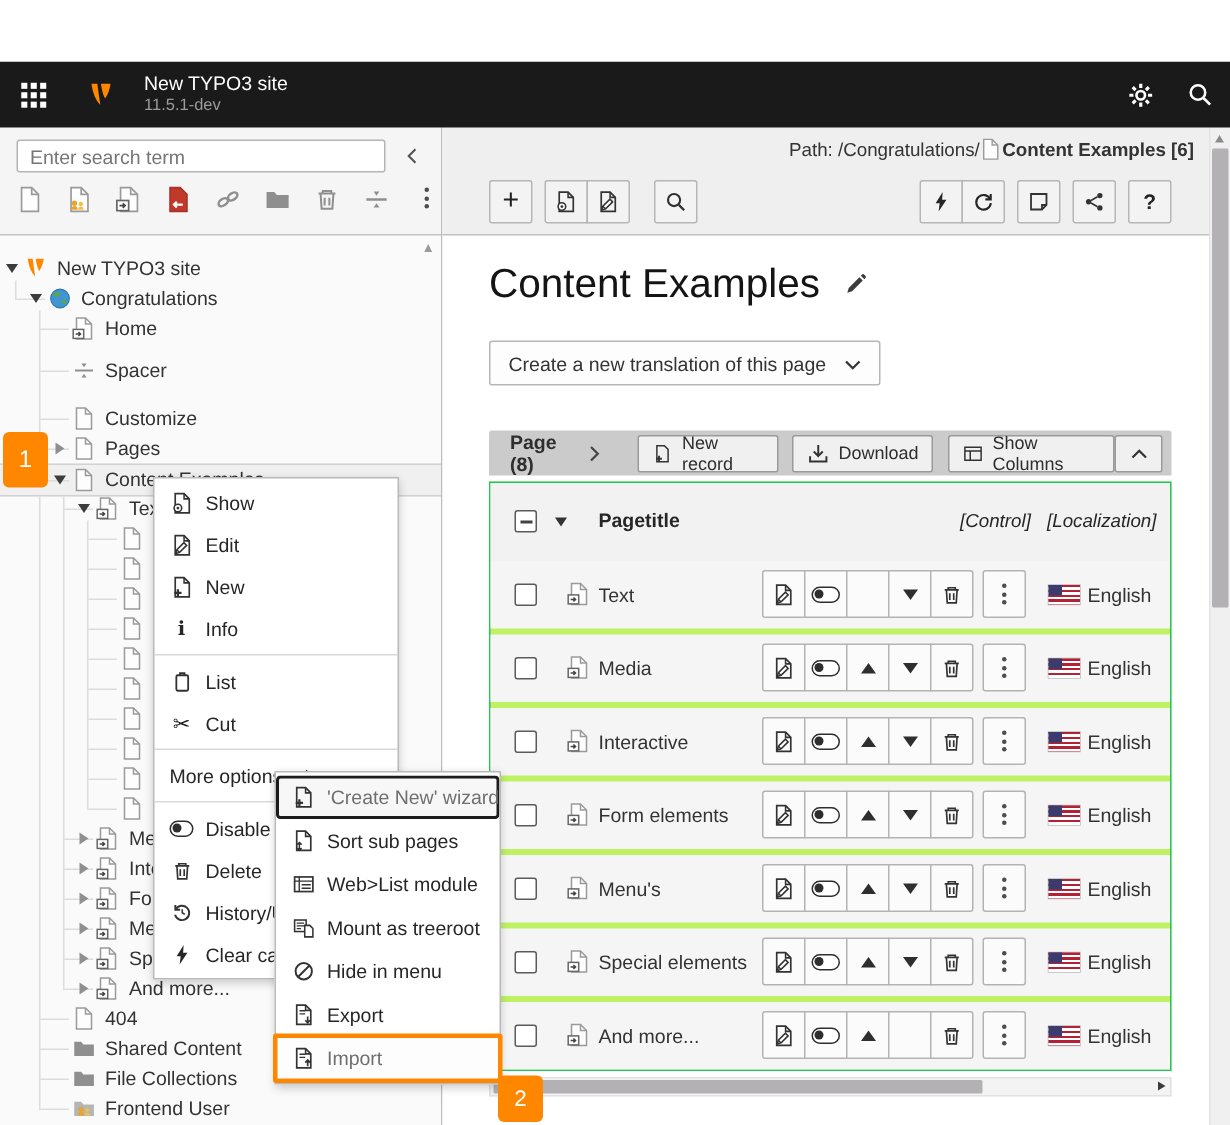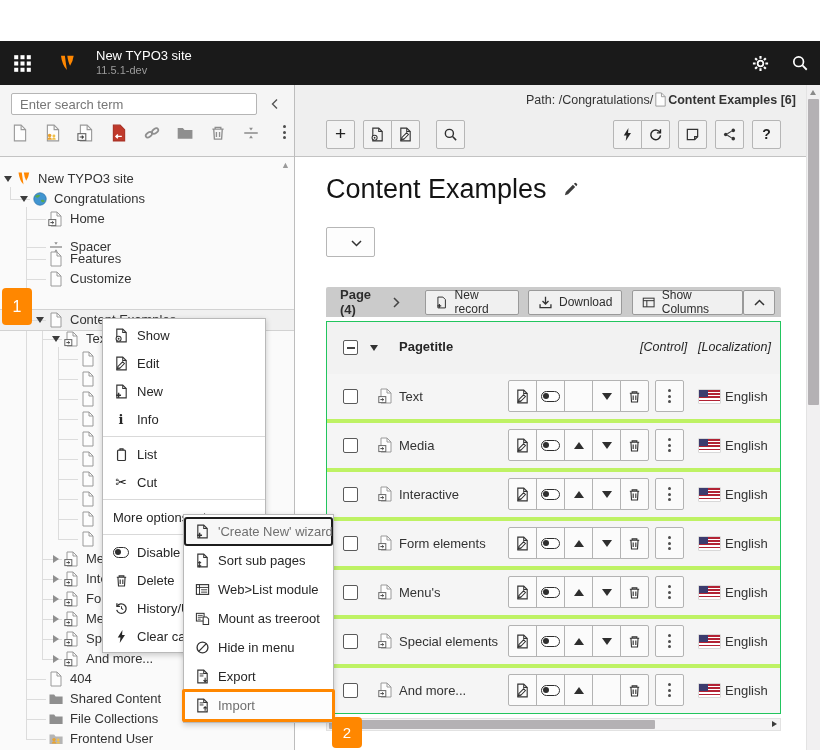--- a/index.html
+++ b/index.html
@@ -292,39 +292,40 @@
         <div class="trow" style="top: 81px;">
           <span class="tick" style="left:26px;width:20px;"></span>
           <span class="ticon" style="left:48px;">
             <svg class="ic" width="16" height="16" viewBox="0 0 16 16">
               <path d="M2 8h12" stroke="#8f8f8f" stroke-width="1.4"></path>
               <path d="M6.3 3.3h3.4L8 5.8zM6.3 12.7h3.4L8 10.2z" fill="#8f8f8f"></path>
             </svg>
           </span>
           <span class="lbl" style="left:70px;">Spacer</span>
         </div>
-        <div class="trow" style="top: 93px;">
-          <span class="tick" style="left:26px;width:20px;"></span>
-          <span class="ticon" style="left:48px;">
-            <svg class="ic" width="16" height="16" viewBox="0 0 16 16">
-              <path d="M3 1h6l4 4v10H3z" fill="#fdfdfd" stroke="#9a9a9a"></path>
-              <path d="M9 1v4h4" fill="none" stroke="#9a9a9a"></path>
-            </svg>
-          </span>
-          <span class="lbl" style="left:70px;">Features</span>
-        </div>
         <div class="trow" style="top: 113px;">
           <span class="tick" style="left:26px;width:20px;"></span>
           <span class="ticon" style="left:48px;">
             <svg class="ic" width="16" height="16" viewBox="0 0 16 16">
               <path d="M3 1h6l4 4v10H3z" fill="#fdfdfd" stroke="#9a9a9a"></path>
               <path d="M9 1v4h4" fill="none" stroke="#9a9a9a"></path>
             </svg>
           </span>
           <span class="lbl" style="left:70px;">Customize</span>
+        </div>
+        <div class="trow" style="top: 133px;">
+          <span class="tick" style="left:26px;width:20px;"></span>
+          <span class="exp closed" style="left:34px;"></span>
+          <span class="ticon" style="left:48px;">
+            <svg class="ic" width="16" height="16" viewBox="0 0 16 16">
+              <path d="M3 1h6l4 4v10H3z" fill="#fdfdfd" stroke="#9a9a9a"></path>
+              <path d="M9 1v4h4" fill="none" stroke="#9a9a9a"></path>
+            </svg>
+          </span>
+          <span class="lbl" style="left:70px;">Pages</span>
         </div>
         <div class="trow sel" style="top: 153px;">
           <span class="tick" style="left:26px;width:20px;"></span>
           <span class="exp open" style="left:34px;"></span>
           <span class="ticon" style="left:48px;">
             <svg class="ic" width="16" height="16" viewBox="0 0 16 16">
               <path d="M3 1h6l4 4v10H3z" fill="#fdfdfd" stroke="#9a9a9a"></path>
               <path d="M9 1v4h4" fill="none" stroke="#9a9a9a"></path>
             </svg>
           </span>
@@ -647,27 +648,28 @@
       <div id="pagetitleRow">
         <h1 id="pageh1">Content Examples</h1>
         <span id="titleedit">
             <svg class="ic" width="15" height="15" viewBox="0 0 16 16">
               <path d="M2 14l1-3.4 7.6-7.6 2.4 2.4-7.6 7.6z" fill="#3c3c3c"></path>
               <path d="M11.6 1.9l2.5 2.5 .7-.7a1.2 1.2 0 0 0 0-1.8l-.7-.7a1.2 1.2 0 0 0-1.8 0z" fill="#3c3c3c"></path>
             </svg>
           </span>
       </div>
       <div id="transbtn">
+        <span>Create a new translation of this page</span>
         <span class="chev"><svg width="11" height="7" viewBox="0 0 11 7">
               <path d="M1 1l4.5 4.5L10 1" fill="none" stroke="#333" stroke-width="1.5"></path>
             </svg></span>
       </div>
 
       <div id="sectionbar">
-        <span id="sectiontitle">Page (4)</span>
+        <span id="sectiontitle">Page (8)</span>
         <span id="sectionchev">
             <svg width="7" height="11" viewBox="0 0 7 11">
               <path d="M1 1l4.5 4.5L1 10" fill="none" stroke="#444" stroke-width="1.5"></path>
             </svg>
           </span>
         <div class="sbtn" id="btn-newrecord">
             <svg class="ic" width="15" height="15" viewBox="0 0 16 16">
               <path d="M3.5 1.5h6l3 3v10h-9z" fill="none" stroke="#333" stroke-width="1.2"></path>
               <path d="M5.2 9.7v4.6M2.9 12h4.6" stroke="#333" stroke-width="1.5"></path>
             </svg>

